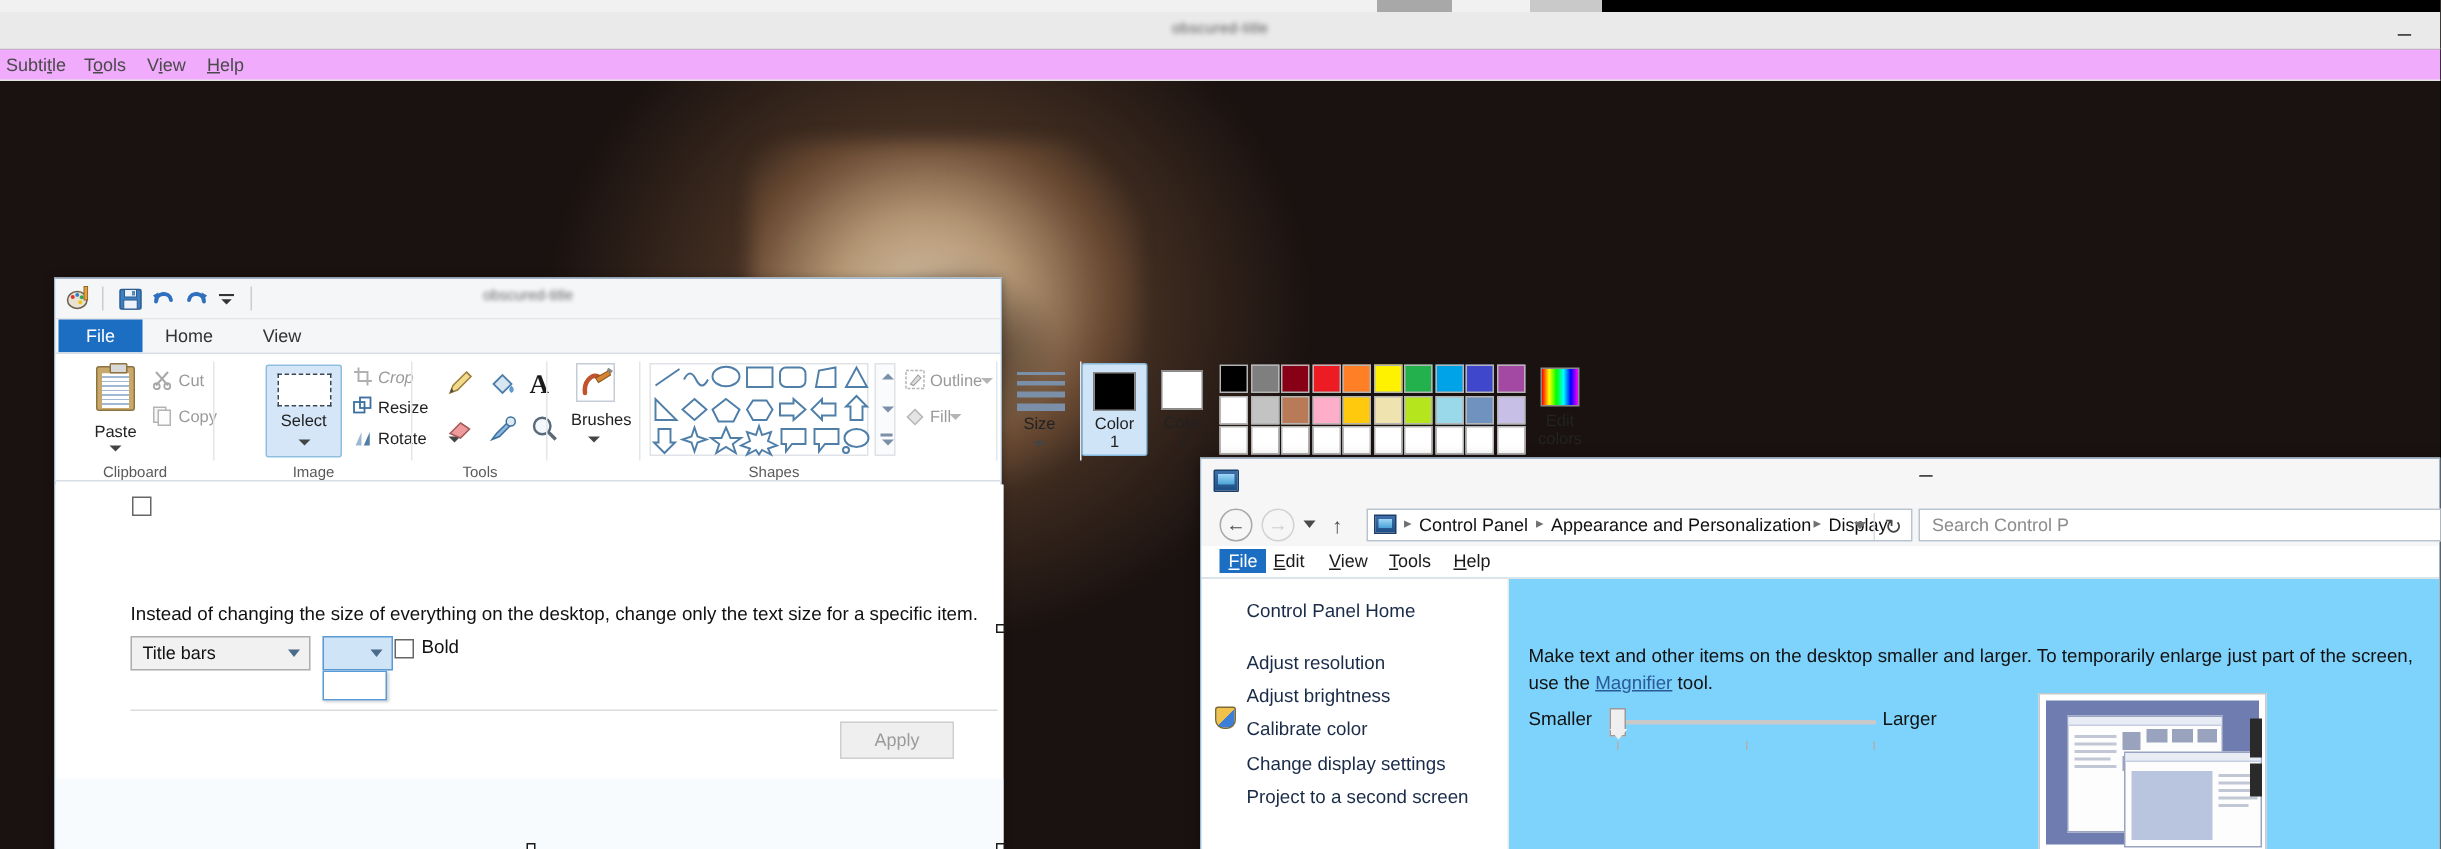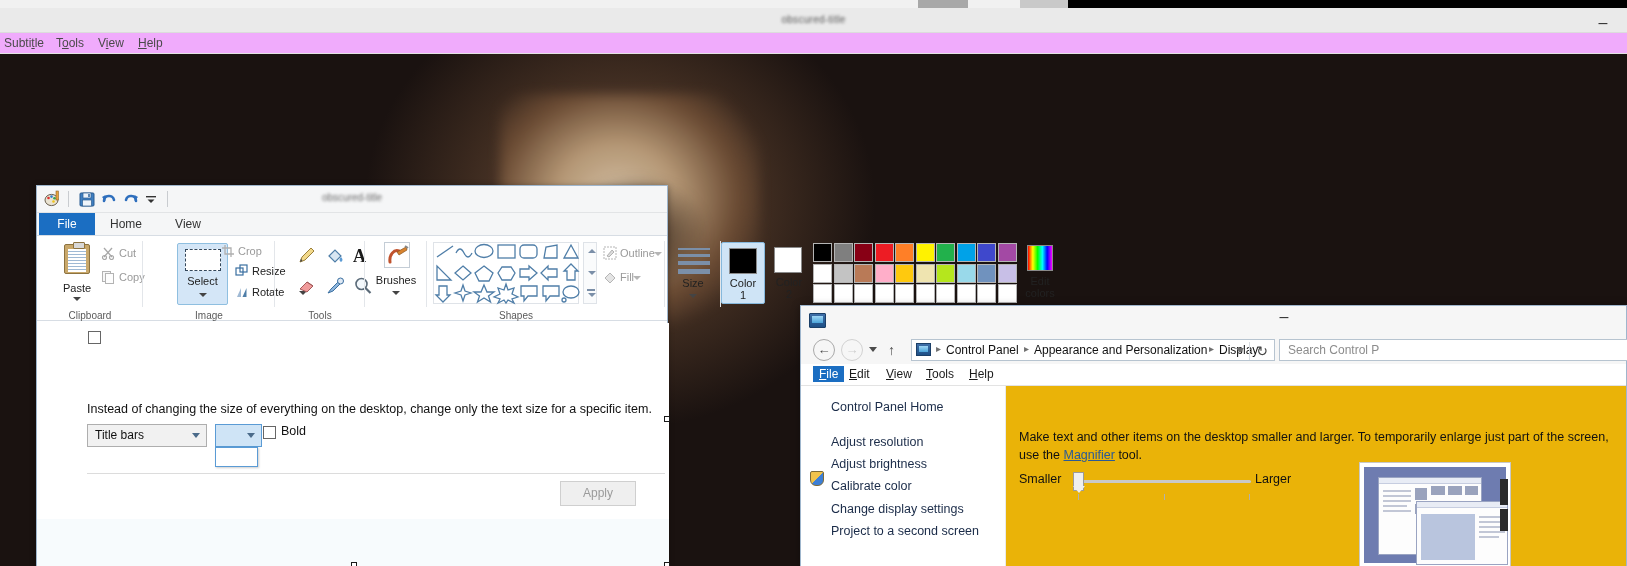--- a/index.html
+++ b/index.html
@@ -223,21 +223,21 @@
   .addr-refresh { position:absolute; right: 6px; top: 3px; font-size: 14px; color:#444; }
   .addr-vsep { position:absolute; right: 24px; top: 2px; width:1px; height:18px; background:#d8dde2; }
   .search-box {
     position:absolute; top: 3px; height: 22px; border:1px solid #b7c4d0; background:#fff;
     font-size: 12px; color:#8c8c8c;
   }
   .cp-menubar { position:relative; height: 21px; background:#ffffff; }
   .cp-menubar .mi { position:absolute; top: 3px; font-size: 12px; color:#1b1b1b; }
   .cp-menubar .mi.sel { background:#1b6ec2; color:#fff; padding: 1px 6px; top:2px; }
   .cp-menubar .mi u { text-decoration: underline; }
-  .cp-body { position:relative; height: 182px; background:#eab308; border-top:1px solid #e3e3e3; }
+  .cp-body { position:relative; height: 182px; background:#7dd3fc; border-top:1px solid #e3e3e3; }
   .cp-left { position:absolute; left:0; top:0; width: 205px; height: 182px; background:#fff;
     border-right: 1px solid #eaeaea; }
   .cp-link { position:absolute; font-size: 12.5px; color:#1a2b48; white-space:nowrap; }
   .shield-ic {
     position:absolute; width: 14px; height: 15px;
     background: linear-gradient(135deg,#f0c24b 0 50%, #3d7fd6 50% 100%);
     border: 1px solid #7b6a3a; border-radius: 2px 2px 6px 6px;
   }
   .cp-right { position:absolute; left: 206px; top:0; right:0; height: 182px; }
   .cp-h1 { position:absolute; font-size: 17px; color:#2a5a96; white-space:nowrap; }
@@ -380,21 +380,21 @@
         <div class="rlabel">Clipboard</div>
         <div class="divider"></div>
       </div>
 
       <div class="rgroup" style="left:106px;width:132px;">
         <div class="select-box" style="left:34px;top:7px;width:51px;height:62px;">
           <div class="dash-rect" style="left:7px;top:5px;width:36px;height:22px;"></div>
           <div class="cap" style="position:absolute;left:0;right:0;top:31px;text-align:center;font-size:11px;color:#222;">Select</div>
           <div class="tri-down" style="left:21px;top:49px;"></div>
         </div>
-        <div class="mini-btn" style="left:78px;top:8px;">
+        <div class="mini-btn" style="left:92px;top:8px;font-style:italic;">
           <span style="position:relative;display:inline-block;vertical-align:-3px;margin-right:3px;">
             <svg width="14" height="14" viewBox="0 0 14 14">
               <path d="M4 1 V10 H13" stroke="#b0b0b0" stroke-width="1.3" fill="none"></path>
               <path d="M1 4 H10 V13" stroke="#b0b0b0" stroke-width="1.3" fill="none"></path>
             </svg>
           </span><span>Crop</span>
         </div>
         <div class="mini-btn en" style="left:92px;top:28px;">
           <span style="position:relative;display:inline-block;vertical-align:-3px;margin-right:3px;">
             <svg width="14" height="14" viewBox="0 0 14 14">
@@ -455,21 +455,21 @@
 
       <div class="rgroup" style="left:328px;width:62px;">
         <div class="big-btn" style="left:6px;top:6px;width:50px;">
           <div style="position:absolute;left:13px;top:0;width:26px;height:26px;border:1px solid #c4cdd6;background:#fff;">
             <svg width="24" height="24" viewBox="0 0 24 24">
               <path d="M5 19 C4 12, 9 6, 14 8" stroke="#c0522d" stroke-width="3" fill="none" stroke-linecap="round"></path>
               <path d="M12 9 L21 4 L22 7 L14 12 Z" fill="#d8832f" stroke="#8a5520" stroke-width=".7"></path>
               <path d="M20 3 L23 5" stroke="#888" stroke-width="2"></path>
             </svg>
           </div>
-          <div class="cap" style="top:32px;">Brushes</div>
+          <div class="cap" style="top:32px;text-align:right;">Brushes</div>
           <div class="tri-down" style="left:21px;top:49px;"></div>
         </div>
         <div class="rlabel"></div>
         <div class="divider"></div>
       </div>
 
       <div class="rgroup" style="left:390px;width:238px;">
         <div class="shapes-box" style="left:6px;top:6px;width:146px;height:62px;">
           <svg width="146" height="62" viewBox="0 0 146 62">
             <g stroke="#4f7ea8" stroke-width="1.3" fill="none">

